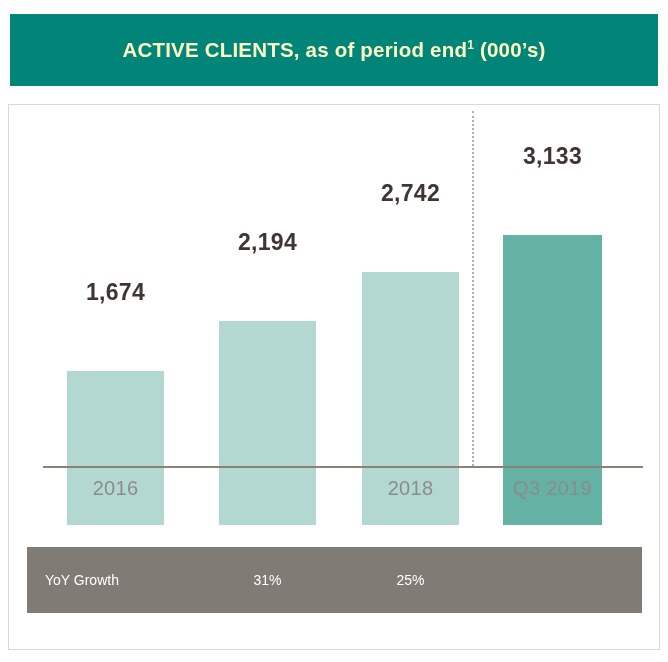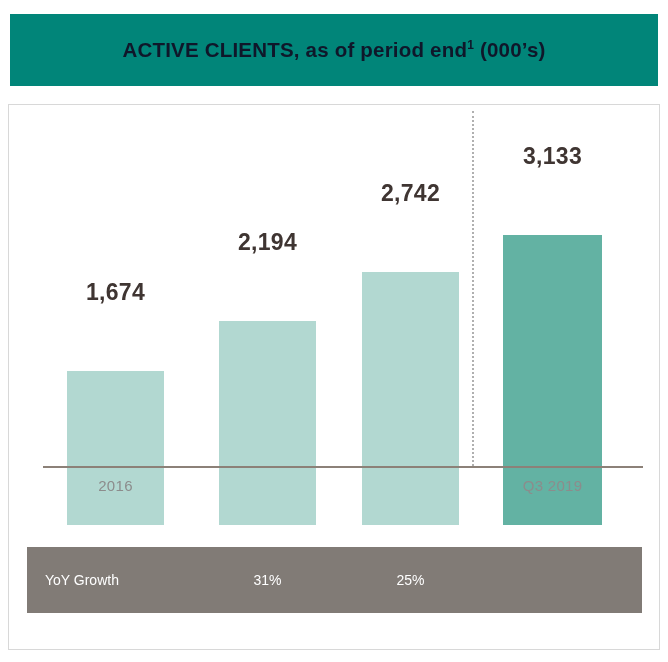--- a/index.html
+++ b/index.html
@@ -21,21 +21,21 @@
     left: 10px;
     top: 14px;
     width: 648px;
     height: 72px;
     background: #018579;
     display: flex;
     align-items: center;
     justify-content: center;
   }
   #header-title {
-    color: #0f172a;
+    color: #fef9c3;
     font-size: 20.5px;
     font-weight: bold;
     letter-spacing: 0.2px;
     white-space: nowrap;
   }
   #header-title .sup {
     font-size: 12px;
     vertical-align: super;
     font-weight: bold;
   }
@@ -94,21 +94,21 @@
     width: 0;
     height: 355px;
     border-left: 2px dotted #b0b0b0;
   }
 
   .axis-label {
     position: absolute;
     top: 372px;
     text-align: center;
     color: #8c8c8c;
-    font-size: 15px;
+    font-size: 20px;
     font-weight: normal;
     letter-spacing: 0.3px;
     white-space: nowrap;
   }
 
   
   #yoy-strip {
     position: absolute;
     left: 18px;
     top: 442px;
@@ -154,20 +154,21 @@
     <div class="bar-value" style="left:58px; width:97px; top:174px;">1,674</div>
     <div class="bar-value" style="left:210px; width:97px; top:124px;">2,194</div>
     <div class="bar-value" style="left:353px; width:97px; top:75px;">2,742</div>
     <div class="bar-value" style="left:494px; width:99px; top:38px;">3,133</div>
 
     <div id="divider-dotted"></div>
 
     <div id="axis-line"></div>
 
     <div class="axis-label" style="left:58px; width:97px;">2016</div>
+    <div class="axis-label" style="left:353px; width:97px;">2018</div>
     <div class="axis-label" style="left:494px; width:99px;">Q3 2019</div>
   </div>
 
   <div id="yoy-strip">
     <div class="yoy-cell" id="yoy-label">YoY Growth</div>
     <div class="yoy-cell yoy-value" style="left:40px; width:97px;"></div>
     <div class="yoy-cell yoy-value" style="left:192px; width:97px;">31%</div>
     <div class="yoy-cell yoy-value" style="left:335px; width:97px;">25%</div>
   </div>
 

